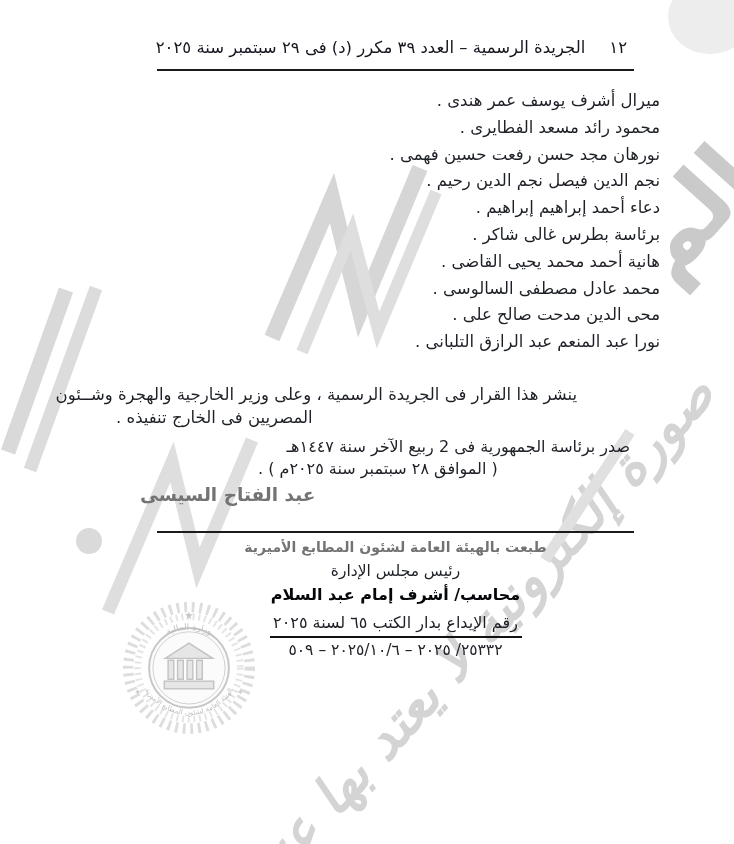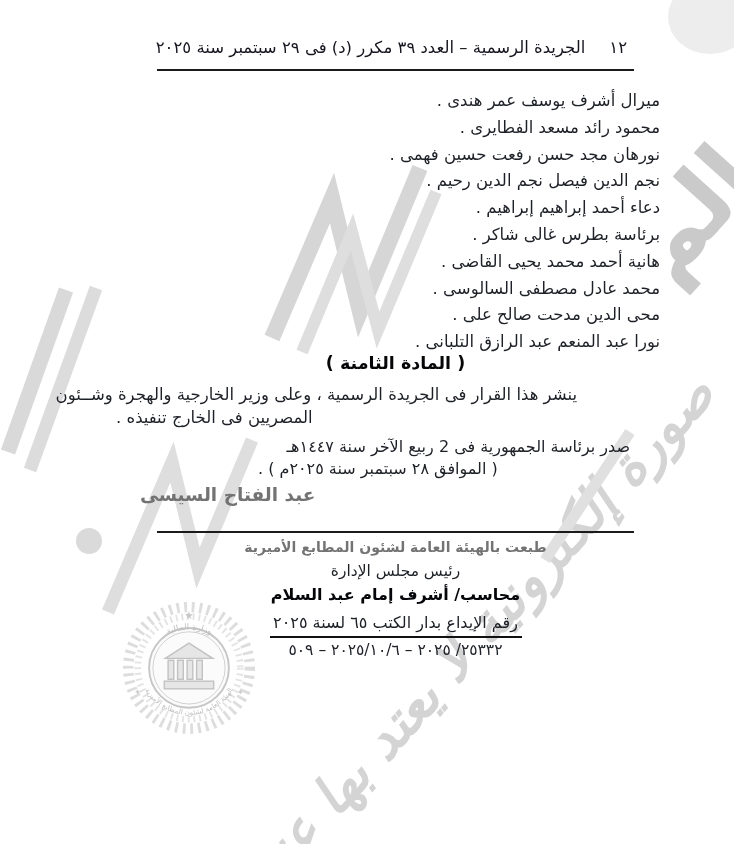--- a/index.html
+++ b/index.html
@@ -114,21 +114,20 @@
     <div class="name-line">نورهان مجد حسن رفعت حسين فهمى .</div>
     <div class="name-line">نجم الدين فيصل نجم الدين رحيم .</div>
     <div class="name-line">دعاء أحمد إبراهيم إبراهيم .</div>
     <div class="name-line">برئاسة بطرس غالى شاكر .</div>
     <div class="name-line">هانية أحمد محمد يحيى القاضى .</div>
     <div class="name-line">محمد عادل مصطفى السالوسى .</div>
     <div class="name-line">محى الدين مدحت صالح على .</div>
     <div class="name-line">نورا عبد المنعم عبد الرازق التلبانى .</div>
   </div>
 
-  <div class="content-item article-heading">( المادة الثامنة )</div>
   <div class="content-item para-1">ينشر هذا القرار فى الجريدة الرسمية ، وعلى وزير الخارجية والهجرة وشــئون</div>
   <div class="content-item para-2">المصريين فى الخارج تنفيذه .</div>
 
   <div class="content-item issued-1">صدر برئاسة الجمهورية فى 2 ربيع الآخر سنة ١٤٤٧هـ</div>
   <div class="content-item issued-2">( الموافق ٢٨ سبتمبر سنة ٢٠٢٥م ) .</div>
   <div class="content-item signature">عبد الفتاح السيسى</div>
 
   <div class="rule footer-rule"></div>
   <div class="content-item footer">
     <div class="f-printer">طبعت بالهيئة العامة لشئون المطابع الأميرية</div>

